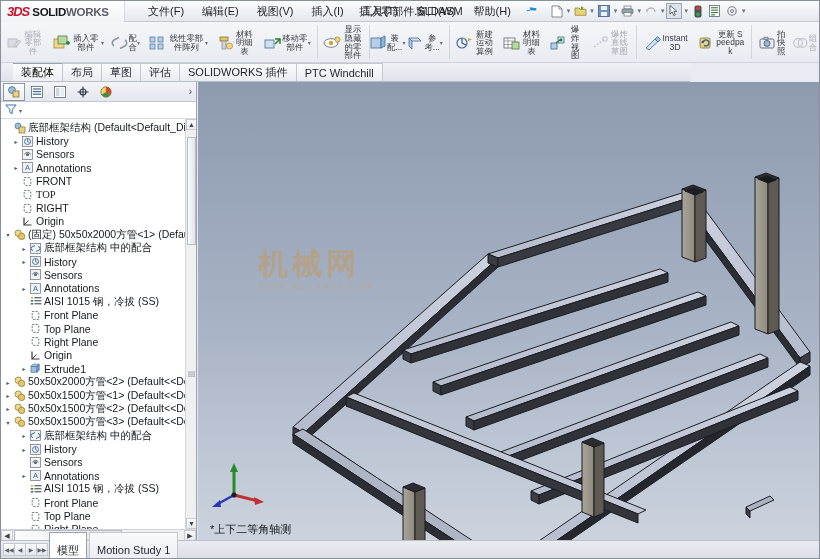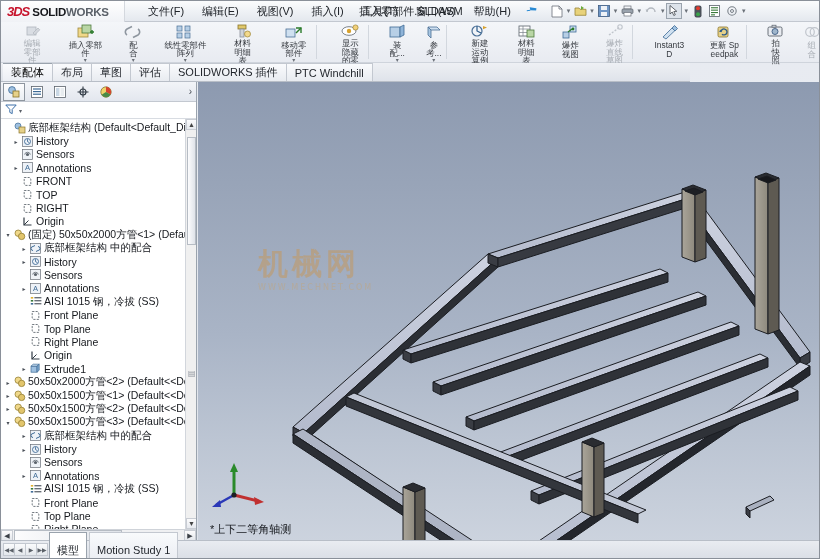--- a/index.html
+++ b/index.html
@@ -62,36 +62,36 @@
   }
 
   
   .ribbon {
     position:absolute; left:0; top:21px; width:820px; height:41px;
     background: linear-gradient(to bottom,#f4f6f9 0%, #e8ebf1 100%);
     display:flex; align-items:stretch;
     border-bottom:1px solid #cfd4dc;
   }
   .rbtn {
-    width:auto; min-width:34px; padding:1px 4px 0 20px;
-    display:flex; flex-direction:column; align-items:center; justify-content:flex-start;
+    width:auto; min-width:34px; padding:1px 4px 0 4px;
+    display:flex; flex-direction:row; align-items:center; justify-content:flex-end;
     color:#35393f; text-align:center; line-height:1.02; font-size:8.4px;
     cursor:default; position:relative;
   }
   .rbtn.disabled { color:#a6abb2; }
   .rbtn .ico { width:20px; height:18px; margin-bottom:0px; display:flex;align-items:center;justify-content:center;}
   .rbtn .lbl { max-width:42px; white-space:normal; word-break:break-all; }
   .rbtn .drop { font-size:6px; color:#6a7078; line-height:4px; margin-top:0px;}
   .rsep { width:1px; background:#d2d7de; margin:3px 2px; }
 
   
   .cmdtabs {
     position:absolute; left:0; top:62px; width:689px; height:19px;
     background: linear-gradient(to bottom,#eef0f4,#dfe3ea);
-    display:flex; align-items:flex-end; padding-left:2px;
+    display:flex; align-items:flex-end; padding-left:12px;
     border-bottom:1px solid #b8bec7;
   }
   .ctab {
     height:18px; padding:0 8px; display:flex; align-items:center;
     font-size:11px; color:#1f2329; border:1px solid #c3c8d0;
     border-bottom:none; background:linear-gradient(to bottom,#fafbfd,#e8ebf0);
     margin-right:-1px; cursor:default; white-space:nowrap;
   }
   .ctab.active {
     background:linear-gradient(to bottom,#ffffff,#f4f6f9);
@@ -619,21 +619,21 @@
           </div>
           <div class="trow" style="padding-left: 10px;">
             <span class="twist"></span>
             <span class="tico">
               <svg width="11" height="11" viewBox="0 0 11 11">
                 <path d="M2.2 1.5 L7.6 1.5 L8.8 3 L8.8 9.4 L3.4 9.4 L2.2 8 Z" fill="none" stroke="#5b636c" stroke-width="0.85" stroke-dasharray="2.2 1.2"></path>
               </svg>
             </span>
             <span class="tlabel">FRONT</span>
           </div>
-          <div class="trow" style="padding-left: 10px;">
+          <div class="trow" style="padding-left: 10px; font-family: Liberation Serif, serif;">
             <span class="twist"></span>
             <span class="tico">
               <svg width="11" height="11" viewBox="0 0 11 11">
                 <path d="M2.2 1.5 L7.6 1.5 L8.8 3 L8.8 9.4 L3.4 9.4 L2.2 8 Z" fill="none" stroke="#5b636c" stroke-width="0.85" stroke-dasharray="2.2 1.2"></path>
               </svg>
             </span>
             <span class="tlabel">TOP</span>
           </div>
           <div class="trow" style="padding-left: 10px;">
             <span class="twist"></span>

